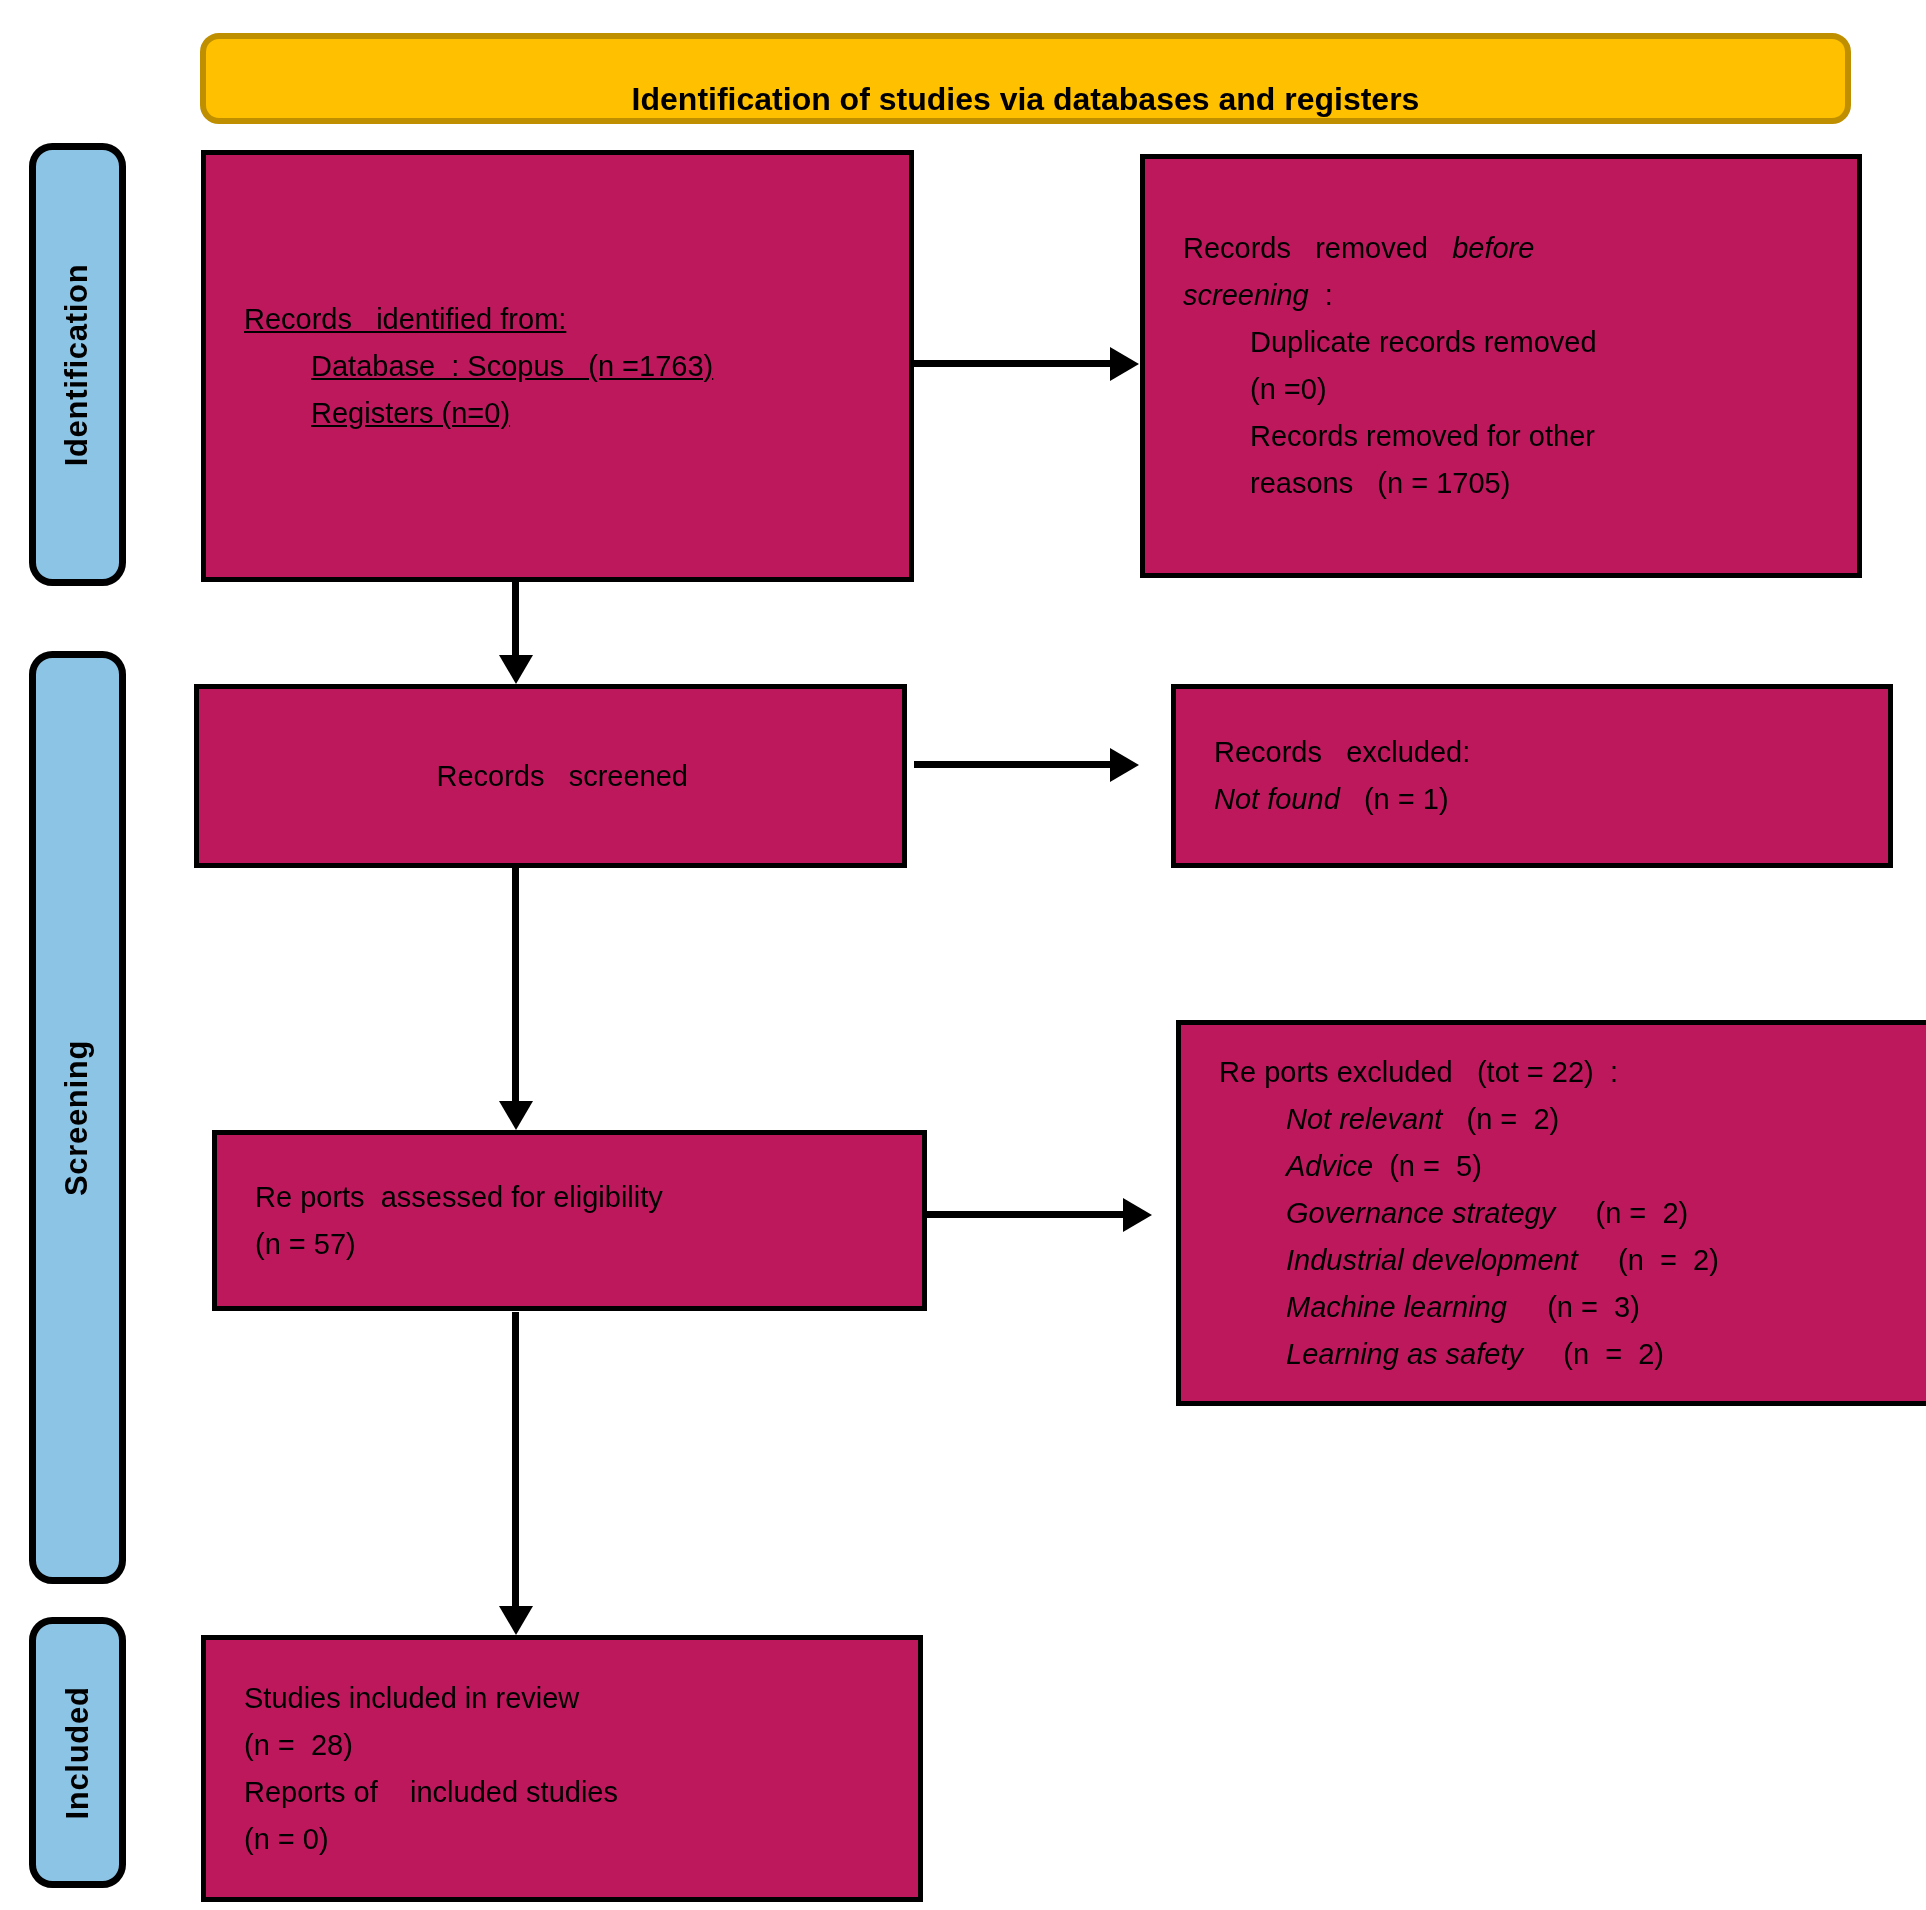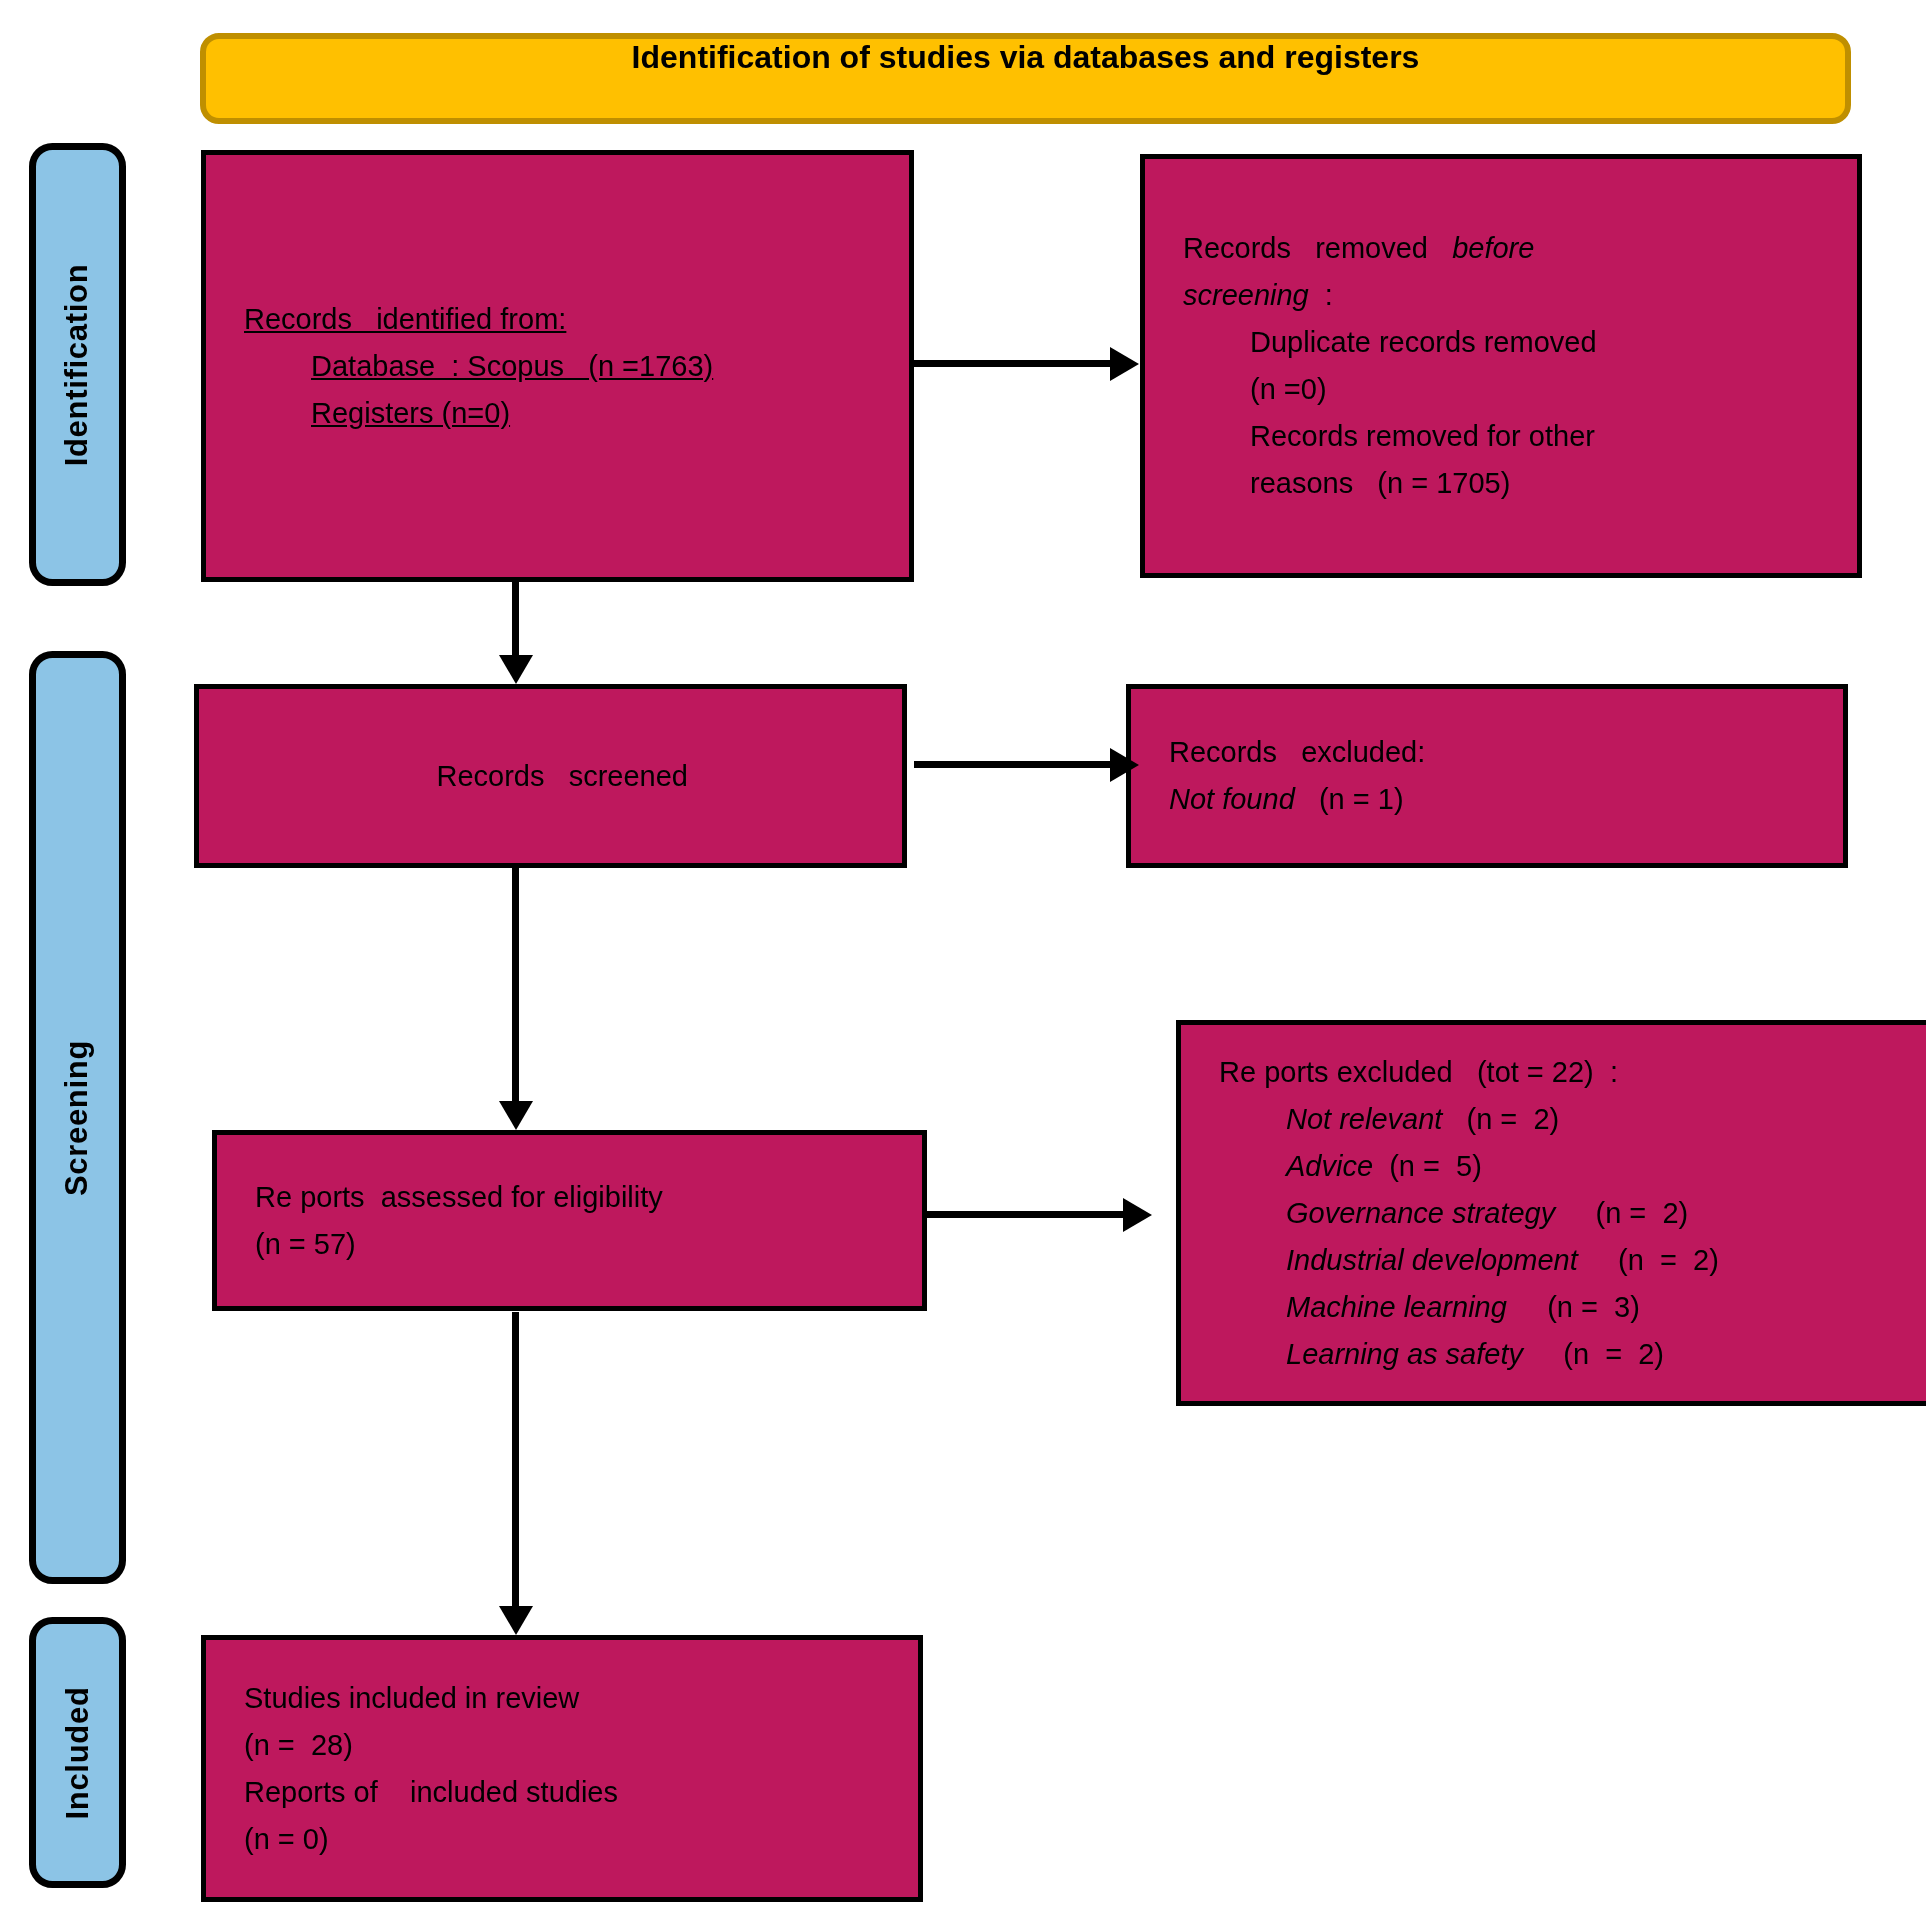--- a/index.html
+++ b/index.html
@@ -14,21 +14,21 @@
 
   
   .banner {
     position: absolute;
     left: 200px; top: 33px;
     width: 1651px; height: 91px;
     background: #FFC000;
     border: 6.6px solid #BF8F00;
     border-radius: 19px;
     box-sizing: border-box;
-    display: flex; align-items: flex-start; justify-content: center;
+    display: flex; align-items: flex-end; justify-content: center;
   }
   .banner .txt {
     font-size: 32px; font-weight: bold; white-space: pre-wrap;
   }
 
   
   .stage {
     position: absolute;
     left: 29px;
     width: 97px;
@@ -58,21 +58,21 @@
     display: flex; flex-direction: column; justify-content: center;
     padding-left: 38px; padding-right: 14.6px;
   }
   .line { font-size: 29px; line-height: 47px; white-space: pre-wrap; }
   .ind  { padding-left: 67px; }
   em    { font-style: italic; }
 
   #box-records-identified { left: 201px; top: 150px;  width: 713px;  height: 432px; text-decoration: underline; }
   #box-records-removed    { left: 1140px; top: 154px; width: 722px;  height: 424px; }
   #box-records-screened   { left: 194px; top: 684px;  width: 713px;  height: 184px; text-align: center; }
-  #box-records-excluded   { left: 1126px; top: 684px; width: 722px;  height: 184px; }
+  #box-records-excluded   { left: 1171px; top: 684px; width: 722px;  height: 184px; }
   #box-reports-assessed   { left: 212px; top: 1130px; width: 715px;  height: 181px; }
   #box-reports-excluded   { left: 1152px; top: 1020px; width: 759px; height: 386px; margin-left: 24px; }
   #box-studies-included   { left: 201px; top: 1635px; width: 722px;  height: 267px; }
 
   
   .shaft-h { position: absolute; height: 7.3px; background: #000; }
   .shaft-v { position: absolute; width: 7.3px;  background: #000; }
   .head-right {
     position: absolute; width: 0; height: 0;
     border-top: 17px solid transparent;

